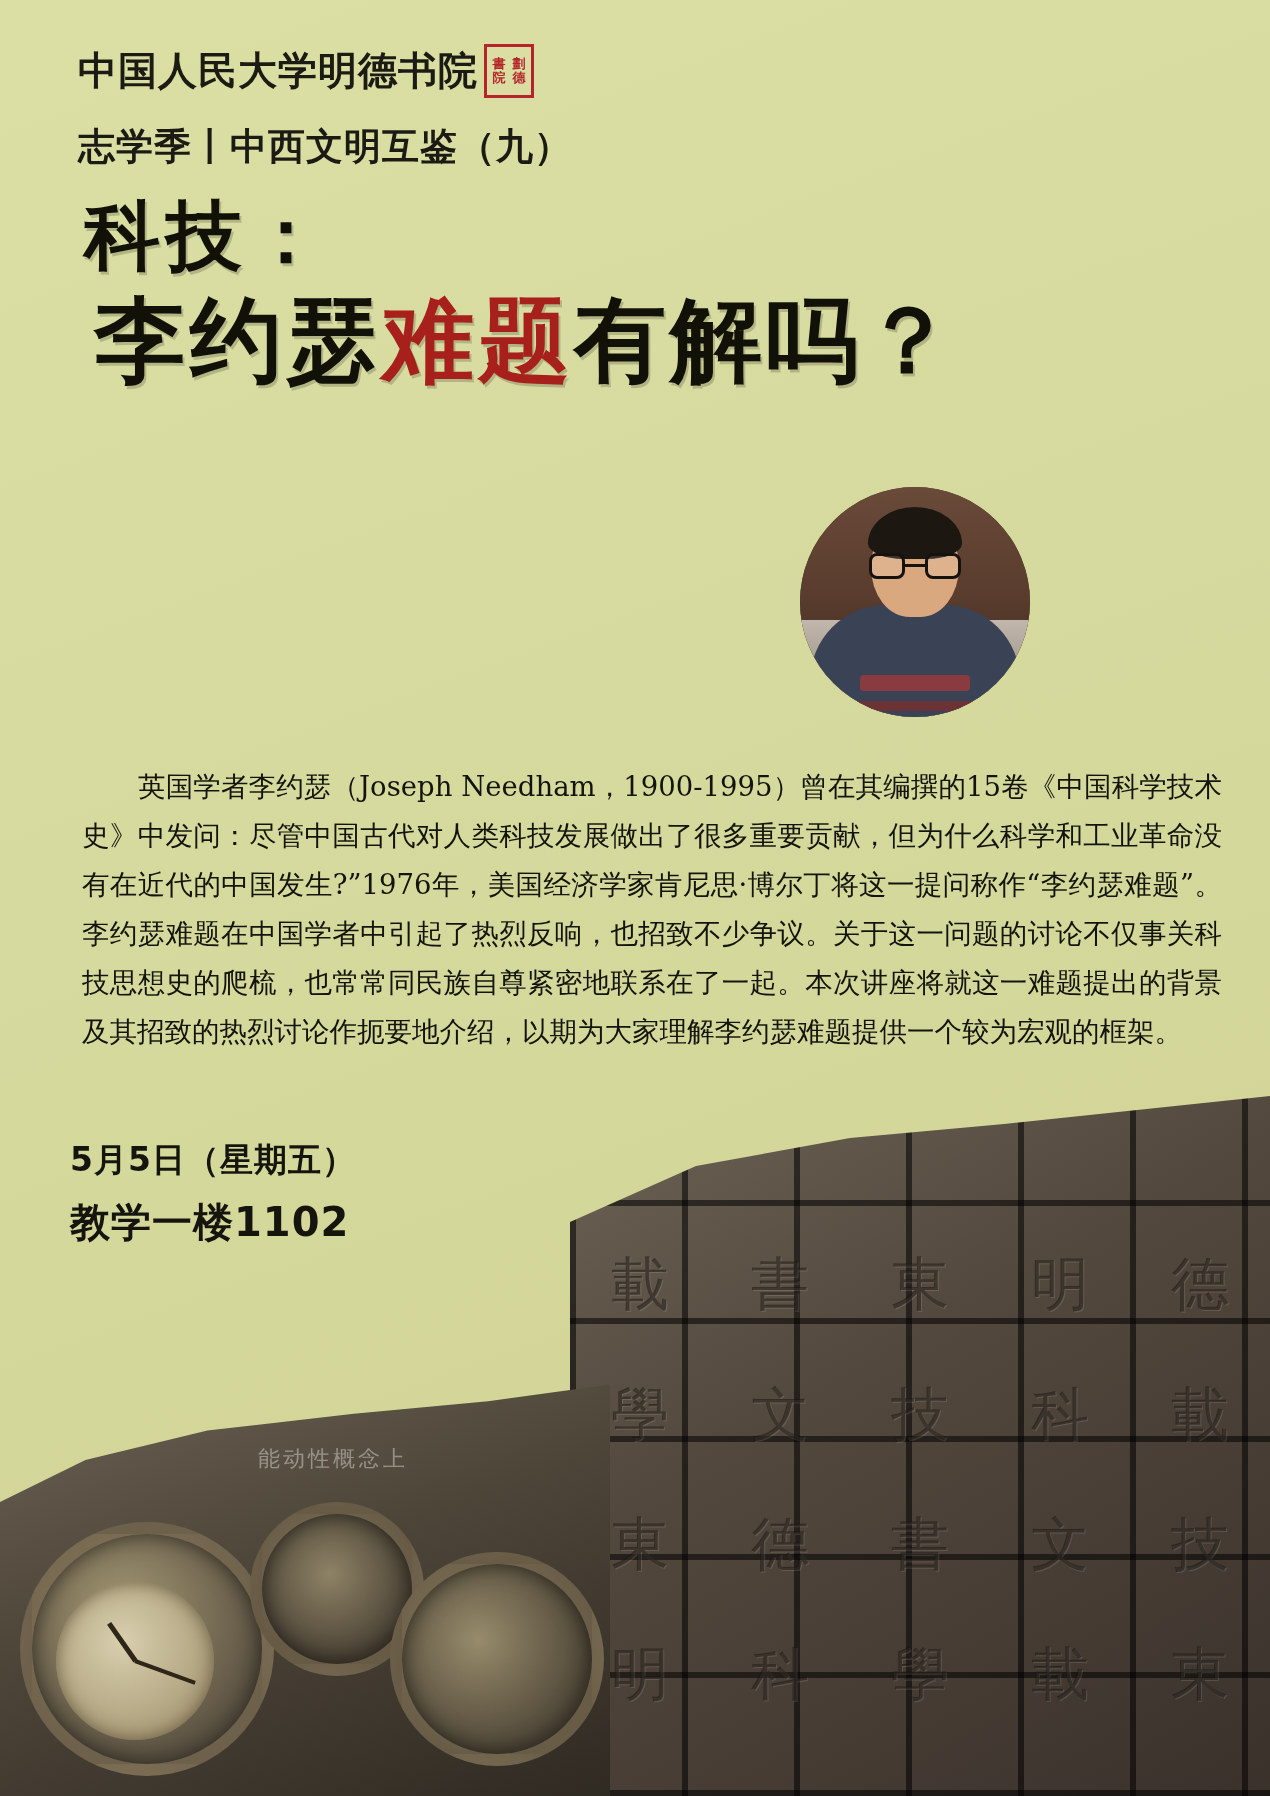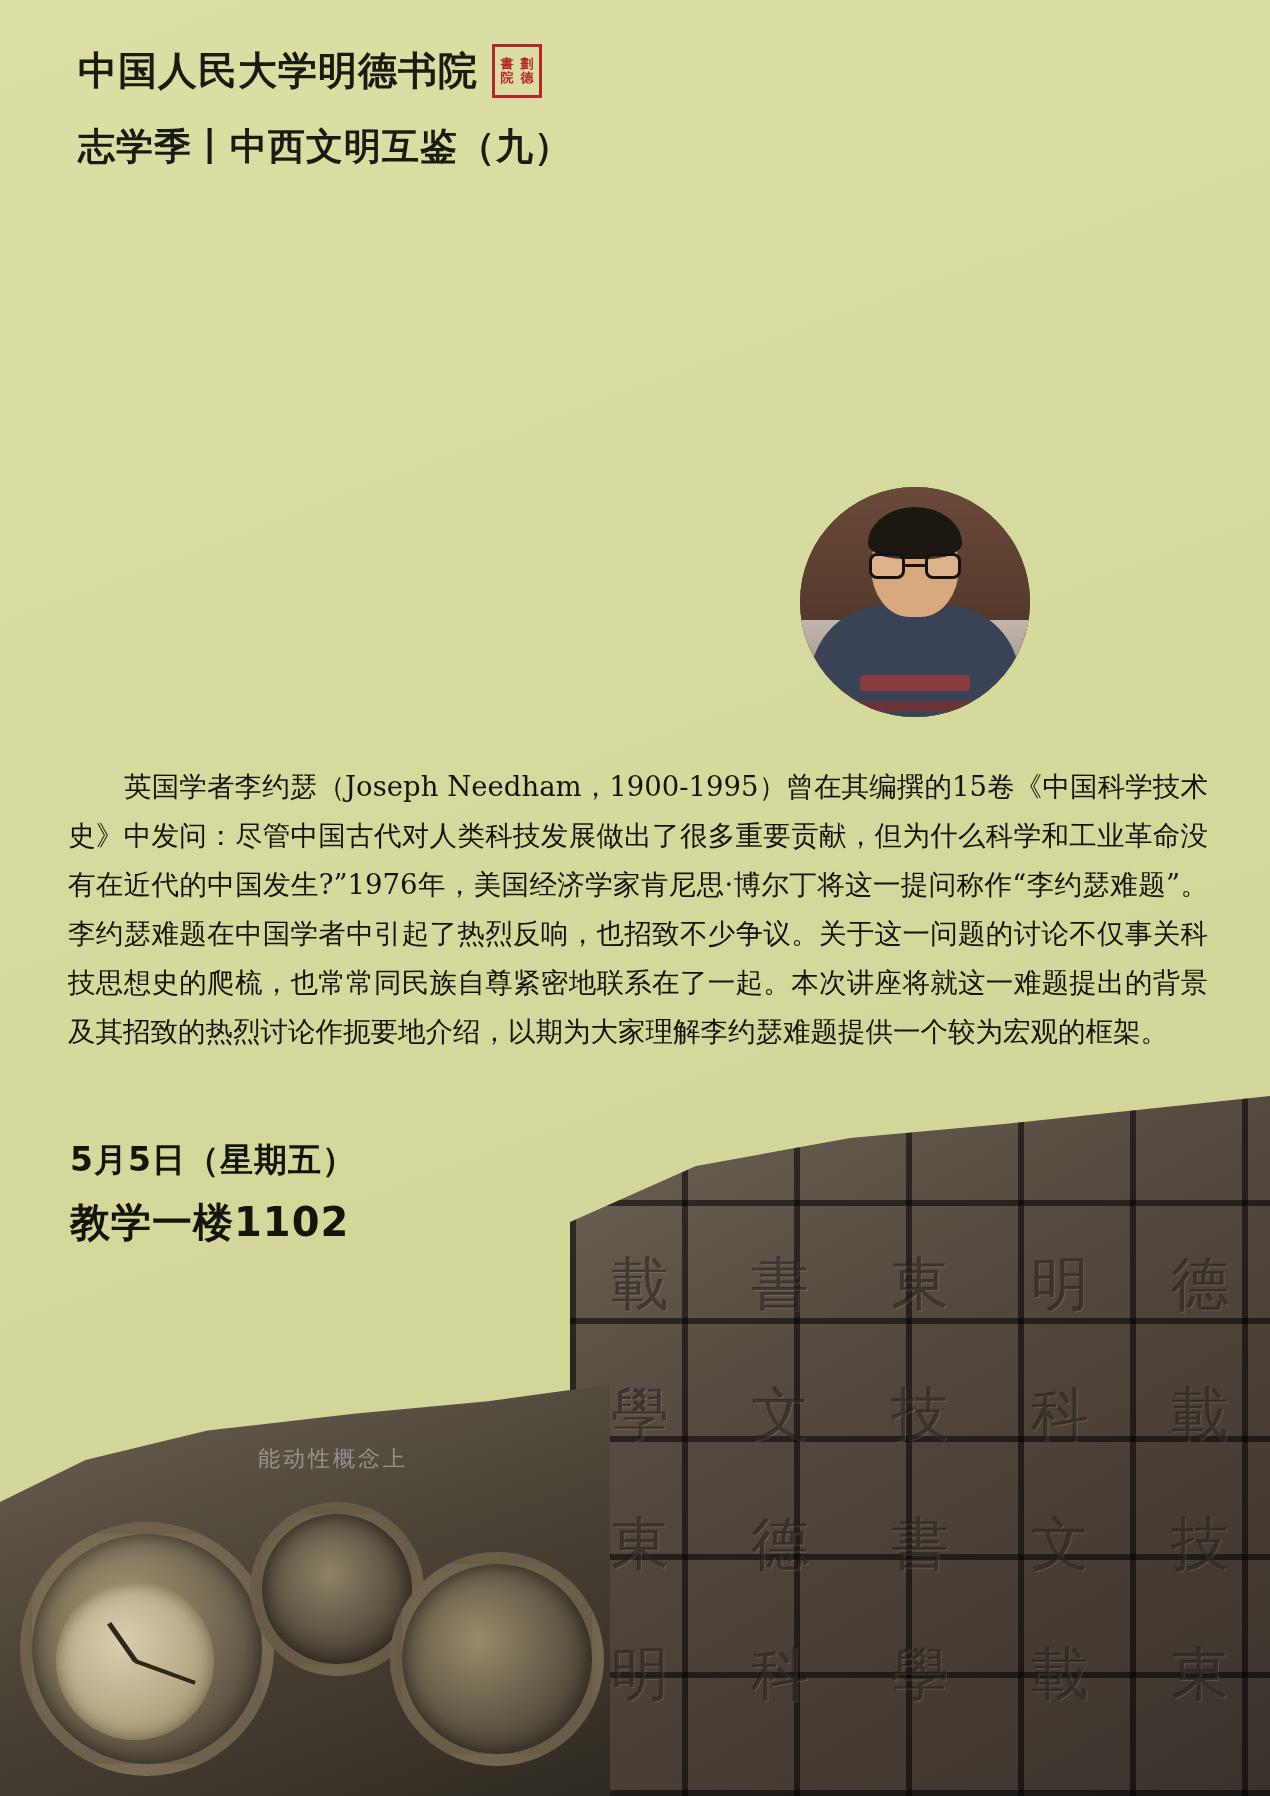--- a/index.html
+++ b/index.html
@@ -26,21 +26,21 @@
   
   .header {
     position: absolute;
     top: 44px;
     left: 78px;
     width: 1100px;
   }
   .org-line {
     display: flex;
     align-items: center;
-    gap: 14px;
+    gap: 6px;
   }
   .org-title {
     font-family: "DejaVu Serif", serif;
     font-size: 39px;
     font-weight: 700;
     color: #1b1b14;
     letter-spacing: 1px;
   }
   .seal {
     width: 50px;
@@ -213,21 +213,21 @@
     width: 126px;
     height: 10px;
     background: #6c3336;
     border-radius: 3px;
   }
 
   
   .body-text {
     position: absolute;
     top: 762px;
-    left: 68px;
+    left: 82px;
     width: 1140px;
     font-family: "DejaVu Serif", serif;
     font-size: 27.5px;
     line-height: 1.78;
     color: #14140c;
     text-align: justify;
     text-justify: inter-ideograph;
   }
   .body-text .indent { display: inline-block; width: 56px; }
 
@@ -362,20 +362,26 @@
       <div class="seal">
         <span>書</span>
         <span>劃</span>
         <span>院</span>
         <span>德</span>
       </div>
     </div>
     <div class="series-line">志学季丨中西文明互鉴（九）</div>
   </div>
 
+  <div class="title-block">
+    <div class="title-line1">科技：</div>
+    <div class="title-line2">
+      <span>李约瑟</span><span class="accent">难题</span><span>有解吗？</span>
+    </div>
+  </div>
 
 
   <div class="portrait">
     <div class="bg-wall"></div>
     <div class="body"></div>
     <div class="stripe"></div>
     <div class="stripe2"></div>
     <div class="head"></div>
     <div class="hair"></div>
     <div class="glasses">

